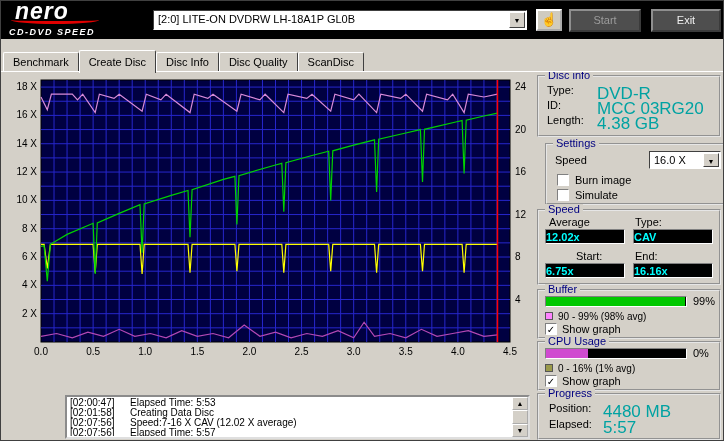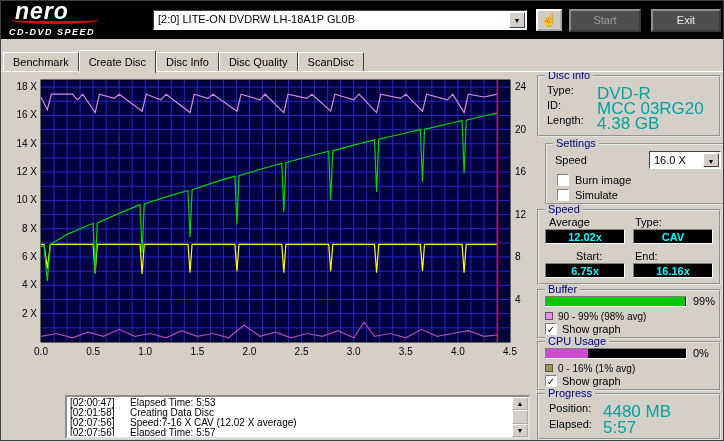--- a/index.html
+++ b/index.html
@@ -28,21 +28,21 @@
   .tab.active{height:23px;margin-bottom:-2px;padding-top:5px;z-index:3;position:relative;}
 
   
   #chart-svg{position:absolute;left:0;top:70px;}
 
   
   .group{position:absolute;border:2px groove #e6e6e6;}
   .gtitle{position:absolute;top:-7px;left:6px;background:#d4d0c8;padding:0 3px;font-size:11px;color:#000080;line-height:11px;white-space:nowrap;}
   .lbl{position:absolute;font-size:11px;color:#000;white-space:nowrap;}
   .tealv{position:absolute;font-size:17px;color:#00a2a2;white-space:nowrap;}
-  .valbox{position:absolute;width:80px;height:15px;background:#000;color:#00ffff;font-size:11px;font-weight:bold;text-align:center;line-height:14px;border:1px solid;border-color:#808080 #fff #fff #808080;}
+  .valbox{position:absolute;width:80px;height:15px;background:#000;color:#00ffff;font-size:11px;font-weight:bold;line-height:14px;border:1px solid;border-color:#808080 #fff #fff #808080;}
   .meter{position:absolute;width:142px;height:11px;background:#000;border:1px solid;border-color:#808080 #fff #fff #808080;}
   .meter .fill{height:100%;width:0;}
   .legend-sq{position:absolute;width:8px;height:8px;border:1px solid #555;}
   .checkbox{position:absolute;width:12px;height:12px;background:#fff;border:1px solid;border-color:#808080 #fff #fff #808080;font-size:10px;line-height:11px;text-align:center;color:#000;}
   .small{font-size:10px;}
 
   #grp-discinfo{left:536px;top:74px;width:184px;height:62px;}
   #grp-settings{left:536px;top:142px;width:184px;height:62px;margin-left:8px;}
   #speed-combo{position:absolute;left:102px;top:6px;width:72px;height:18px;background:#fff;border:1px solid;border-color:#404040 #fff #fff #404040;font-size:11px;}
   #grp-speed{left:536px;top:208px;width:184px;height:76px;}

